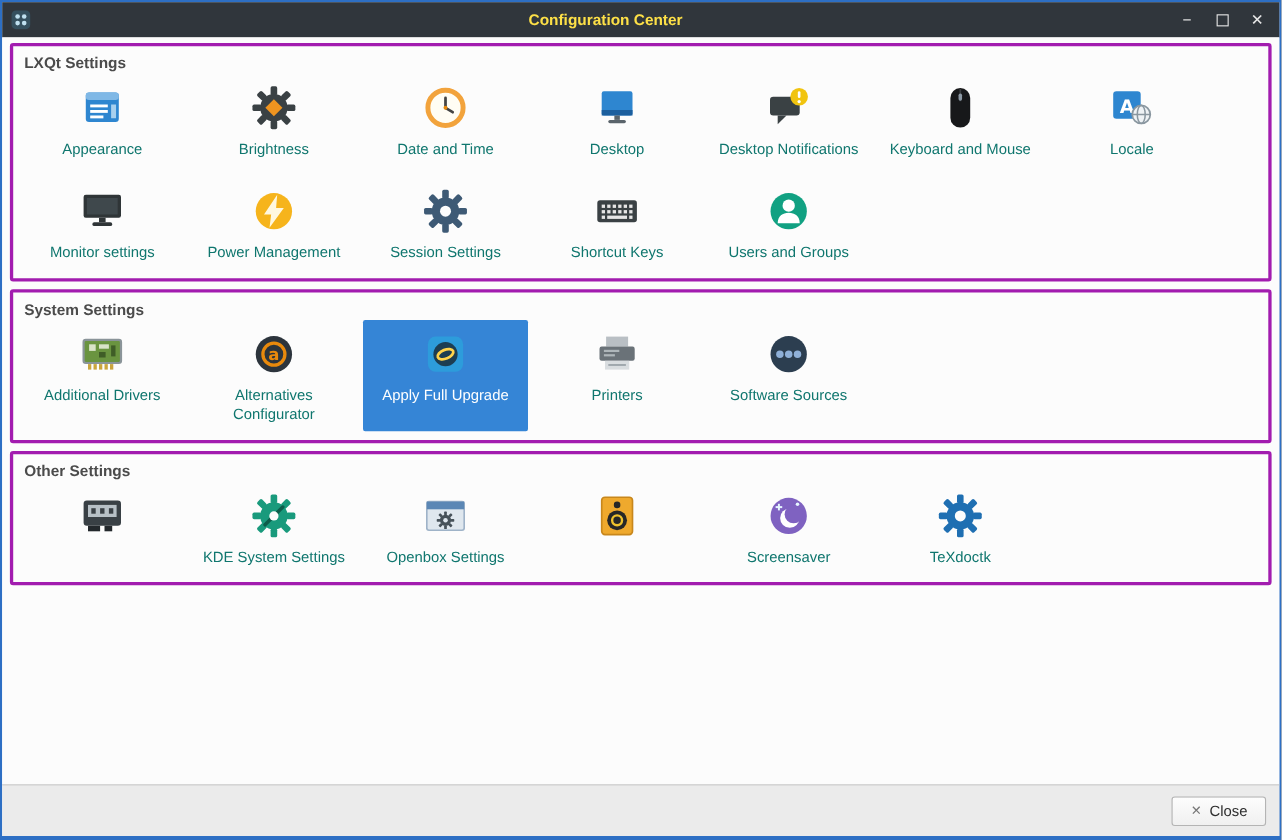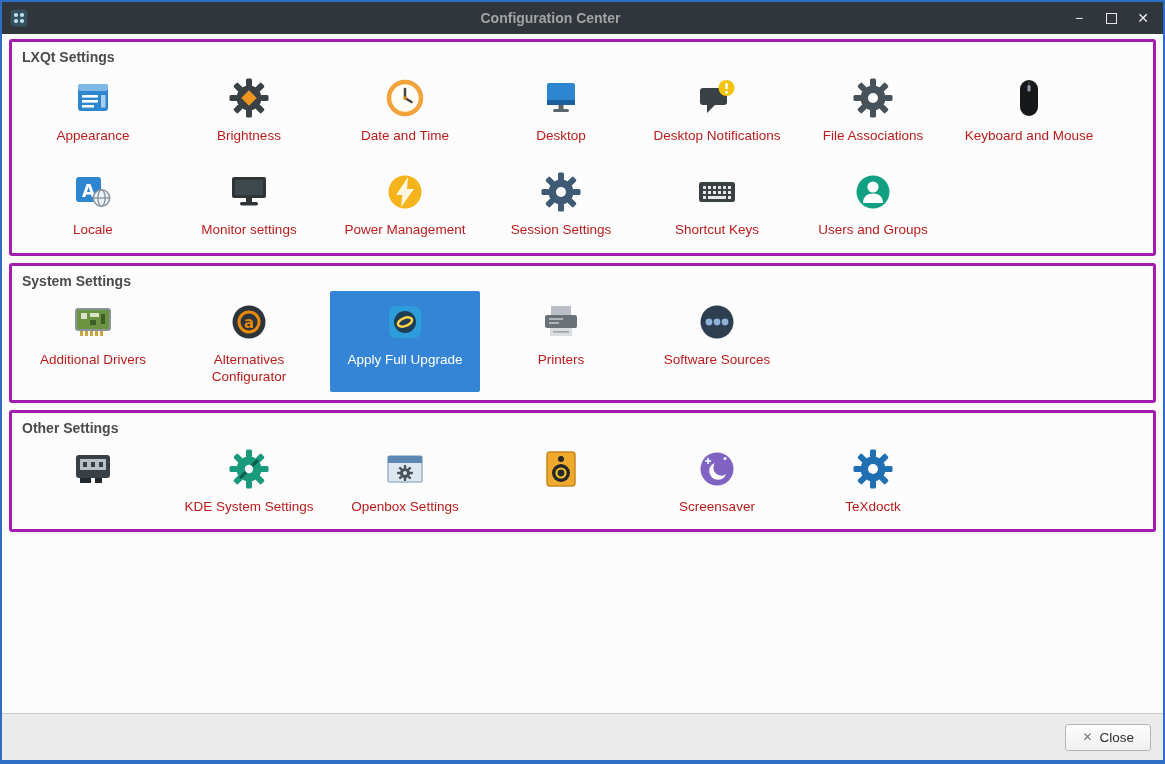--- a/index.html
+++ b/index.html
@@ -5,32 +5,32 @@
   html,body{margin:0;padding:0;background:#555;}
   .window{
     width:1165px;height:764px;box-sizing:border-box;
     border:2px solid #2d6fc4;border-bottom-width:4px;
     display:flex;flex-direction:column;background:#fcfcfc;
     font-family:"Liberation Sans","DejaVu Sans",sans-serif;
   }
   
   .titlebar{height:32px;flex:0 0 32px;background:#30363c;display:flex;align-items:center;padding:0 8px;}
   .titlebar .app-icon{width:20px;height:20px;display:flex;align-items:center;}
-  .titlebar .title{flex:1;text-align:center;font-weight:bold;font-size:14px;color:#a3a3a3;}
+  .titlebar .title{flex:1;text-align:center;font-weight:bold;font-size:14px;color:#fde047;}
   .win-controls{display:flex;align-items:center;gap:16px;padding-right:4px;}
   .win-btn{color:#e8e8e8;font-size:14px;line-height:32px;cursor:default;display:flex;align-items:center;justify-content:center;width:16px;height:32px;}
   .max-box{width:9px;height:9px;border:1.5px solid #e8e8e8;display:inline-block;}
   
   .content{flex:1 1 auto;padding:5px 7px 0 7px;overflow:hidden;background:#fcfcfc;}
   .groupbox{border:3px solid #a21caf;border-radius:3px;margin-bottom:7px;padding:3px 6px 8px 6px;background:#fcfcfc;}
   .group-title{font-weight:bold;font-size:14px;color:#4b4b4b;padding:4px 4px 2px 4px;}
   .grid{display:grid;grid-template-columns:repeat(7,156px);row-gap:10px;}
   .item{width:150px;display:flex;flex-direction:column;align-items:center;padding:8px 2px 6px 2px;box-sizing:border-box;border-radius:2px;}
   .item .icon{height:46px;display:flex;align-items:center;justify-content:center;}
-  .item .label{margin-top:7px;font-size:13.5px;color:#b91c1c;text-align:center;line-height:1.25;max-width:148px;}
+  .item .label{margin-top:7px;font-size:13.5px;color:#0f766e;text-align:center;line-height:1.25;max-width:148px;}
   .item.selected{background:#3585d6;align-items:center;}
   .item.selected .label{color:#ffffff;}
   
   .footer{flex:0 0 46px;background:#ebebeb;border-top:1px solid #c9c9c9;display:flex;align-items:center;justify-content:flex-end;padding:0 12px;}
   .close-btn{
     display:flex;align-items:center;gap:7px;
     background:linear-gradient(#fdfdfd,#f0f0f0);
     border:1px solid #b4b4b4;border-radius:3px;
     padding:5px 16px;font-size:13.5px;color:#2e2e2e;cursor:default;
   }
@@ -138,29 +138,20 @@
               <rect x="5" y="12" width="27" height="17" rx="3" fill="#3a4144"></rect>
               <path d="M12 29 l0 8 l8 -8 z" fill="#3a4144"></path>
               <circle cx="31.5" cy="12" r="8" fill="#f1c40f"></circle>
               <rect x="30.3" y="7" width="2.4" height="6.2" rx="1.2" fill="#ffffff"></rect>
               <circle cx="31.5" cy="16.3" r="1.5" fill="#ffffff"></circle>
             </svg>
           </span>
           <span class="label">Desktop Notifications</span>
         </div>
 
-        <div class="item">
-          <span class="icon">
-            <svg width="44" height="44" viewBox="0 0 44 44" style="color:#47525a">
-              <use href="#gear"></use>
-              <circle cx="22" cy="22" r="5" fill="#fcfcfc"></circle>
-            </svg>
-          </span>
-          <span class="label">File Associations</span>
-        </div>
 
         <div class="item">
           <span class="icon">
             <svg width="44" height="44" viewBox="0 0 44 44">
               <rect x="13" y="4" width="18" height="36" rx="9" fill="#17181a"></rect>
               <rect x="21.2" y="5" width="1.6" height="11" fill="#3a3d40"></rect>
               <rect x="20.4" y="9" width="3.2" height="6.5" rx="1.6" fill="#8c98a4"></rect>
             </svg>
           </span>
           <span class="label">Keyboard and Mouse</span>

